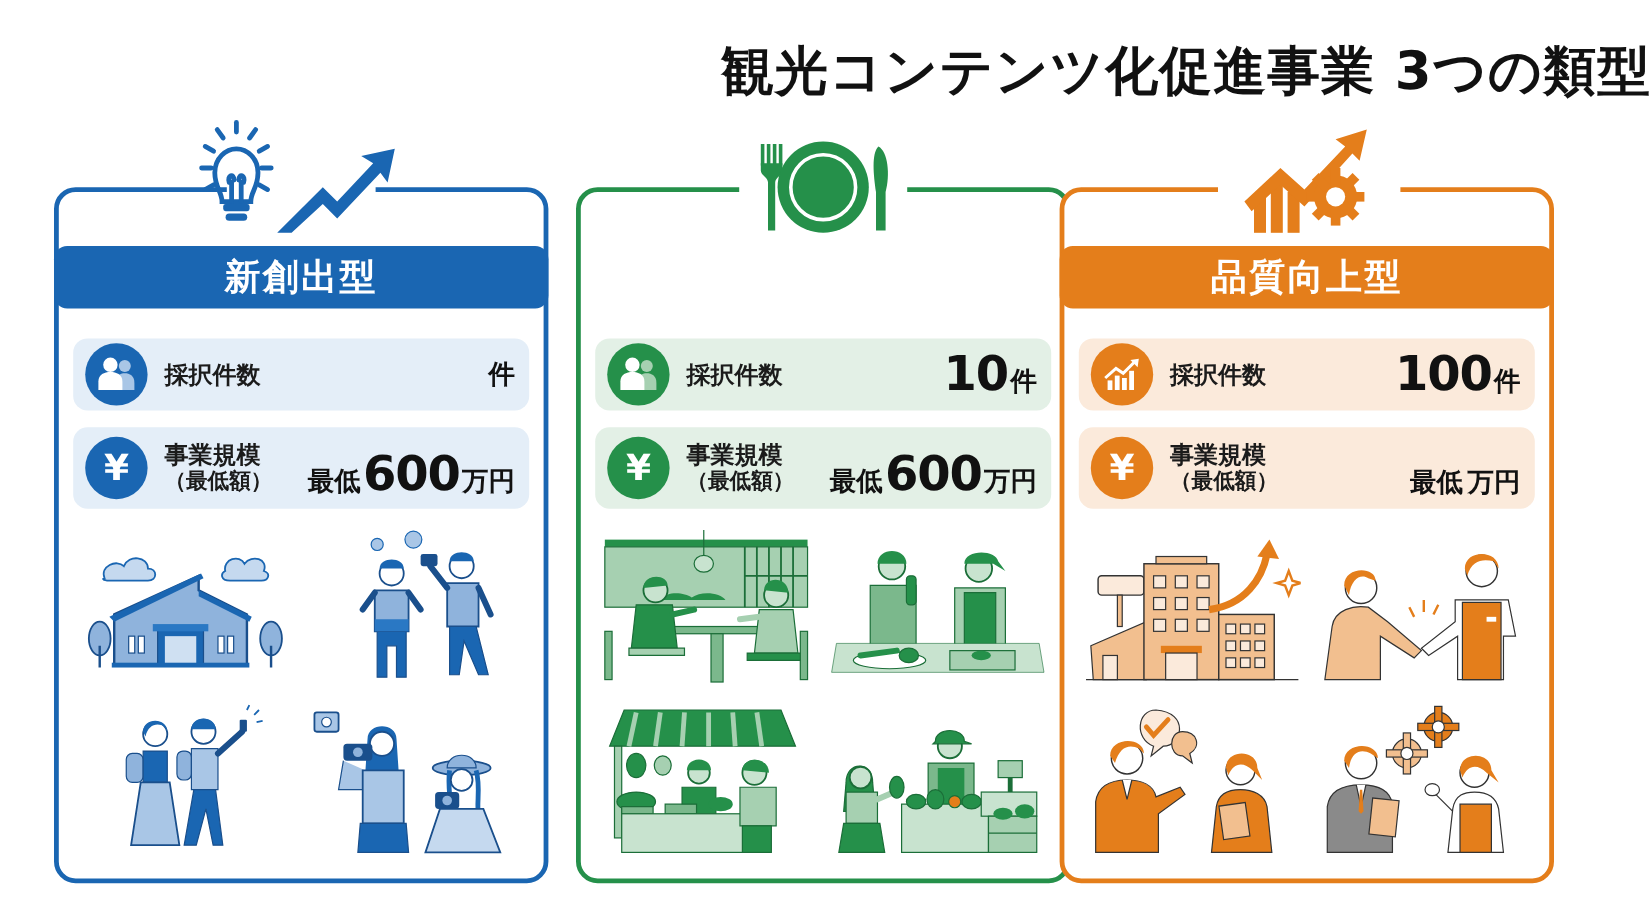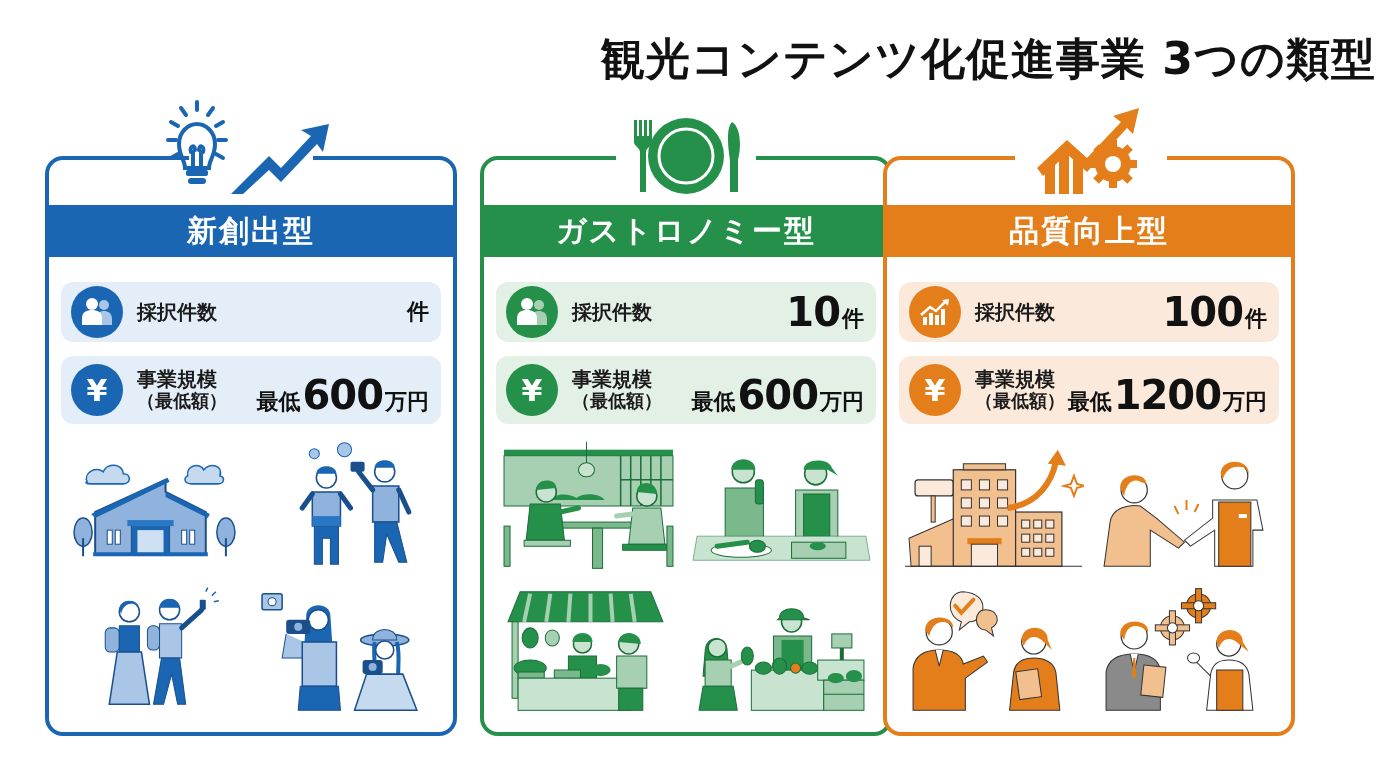--- a/index.html
+++ b/index.html
@@ -22,21 +22,21 @@
     .card-top-gap {
       position: absolute; top: -8px; height: 14px; background: #fff;
     }
     .card-emblem {
       position: absolute; top: -62px; left: 50%; transform: translateX(-50%);
       width: 200px; height: 100px; display: flex; align-items: flex-end; justify-content: center;
     }
     .card-header {
       position: absolute; left: -4px; right: -4px; top: 45px; height: 52px;
       background: var(--c); color: #fff; display: flex; align-items: center; justify-content: center;
-      font-size: 30px; font-weight: bold; letter-spacing: 2px;
+      font-size: 30px; font-weight: bold; letter-spacing: 2px; border-radius: 11px;
     }
 
     .stat-row {
       position: absolute; left: 12px; right: 12px; height: 60px;
       background: var(--bg); border-radius: 12px;
       display: flex; align-items: center; padding: 0 12px 0 10px;
     }
     .stat-row.r1 { top: 122px; }
     .stat-row.r2 { top: 196px; height: 68px; }
 
@@ -212,21 +212,20 @@
         <rect x="53" y="22" width="3" height="18"></rect>
         <rect x="58" y="22" width="3" height="18"></rect>
         <rect x="63" y="22" width="3" height="18"></rect>
         <path d="M48 38 H66 V44 C66 48 60 50 60 54 V94 H54 V54 C54 50 48 48 48 44 Z"></path>
         <circle cx="100" cy="58" r="38"></circle>
         <path d="M146 24 C154 28 156 48 152 62 L152 94 H144 V62 C142 48 140 30 146 24 Z"></path>
       </g>
       <circle cx="100" cy="58" r="27" fill="none" stroke="#fff" stroke-width="3"></circle>
     </svg>
   </div>
-  <div class="card-header">ガストロノミー型</div>
 
   <div class="stat-row r1">
     <div class="stat-icon">
       <svg width="34" height="30" viewBox="0 0 34 30">
         <circle cx="24" cy="8" r="5" fill="#a6d0b1"></circle>
         <path d="M16 28 V22 C16 16 20 14 24 14 C28 14 32 16 32 22 V28 Z" fill="#a6d0b1"></path>
         <circle cx="12" cy="7" r="6" fill="#fff"></circle>
         <path d="M2 28 V21 C2 15 7 13 12 13 C17 13 22 15 22 21 V28 Z" fill="#fff"></path>
       </svg>
     </div>
@@ -400,21 +399,20 @@
   </div>
 
   <div class="stat-row r2">
     <div class="stat-icon">¥</div>
     <div class="stat-label">
       <span>事業規模</span>
       <span class="sub">（最低額）</span>
     </div>
     <div class="stat-value">
       <span class="prefix">最低</span>
-      <span class="num">1200</span>
       <span class="unit">万円</span>
     </div>
   </div>
 
   <div class="illustrations">
     <div class="illus">
       <svg viewBox="0 0 180 130">
         <rect x="12" y="38" width="38" height="16" rx="3" fill="#fbeadb" stroke="#333" stroke-width="1.2"></rect>
         <rect x="28" y="54" width="4" height="26" fill="#f2bf8f" stroke="#333"></rect>
         <path d="M6 96 L52 76 V124 H8 Z" fill="#f2bf8f" stroke="#333"></path>

